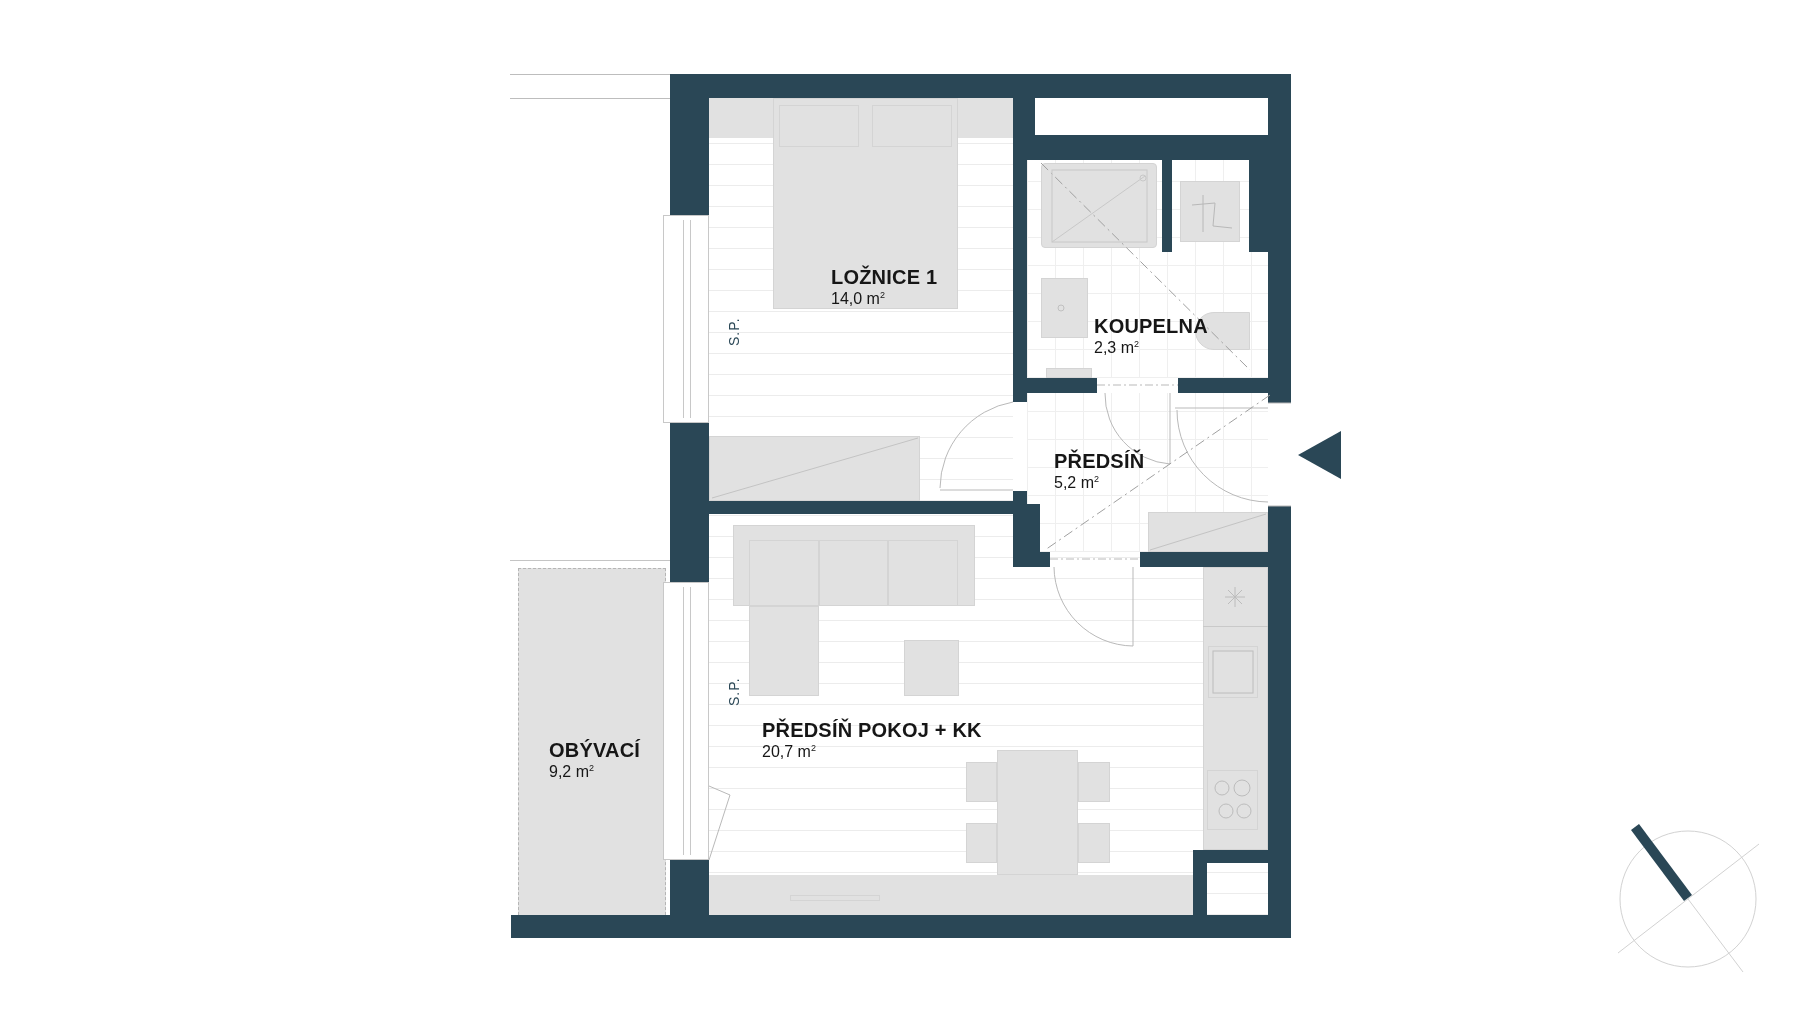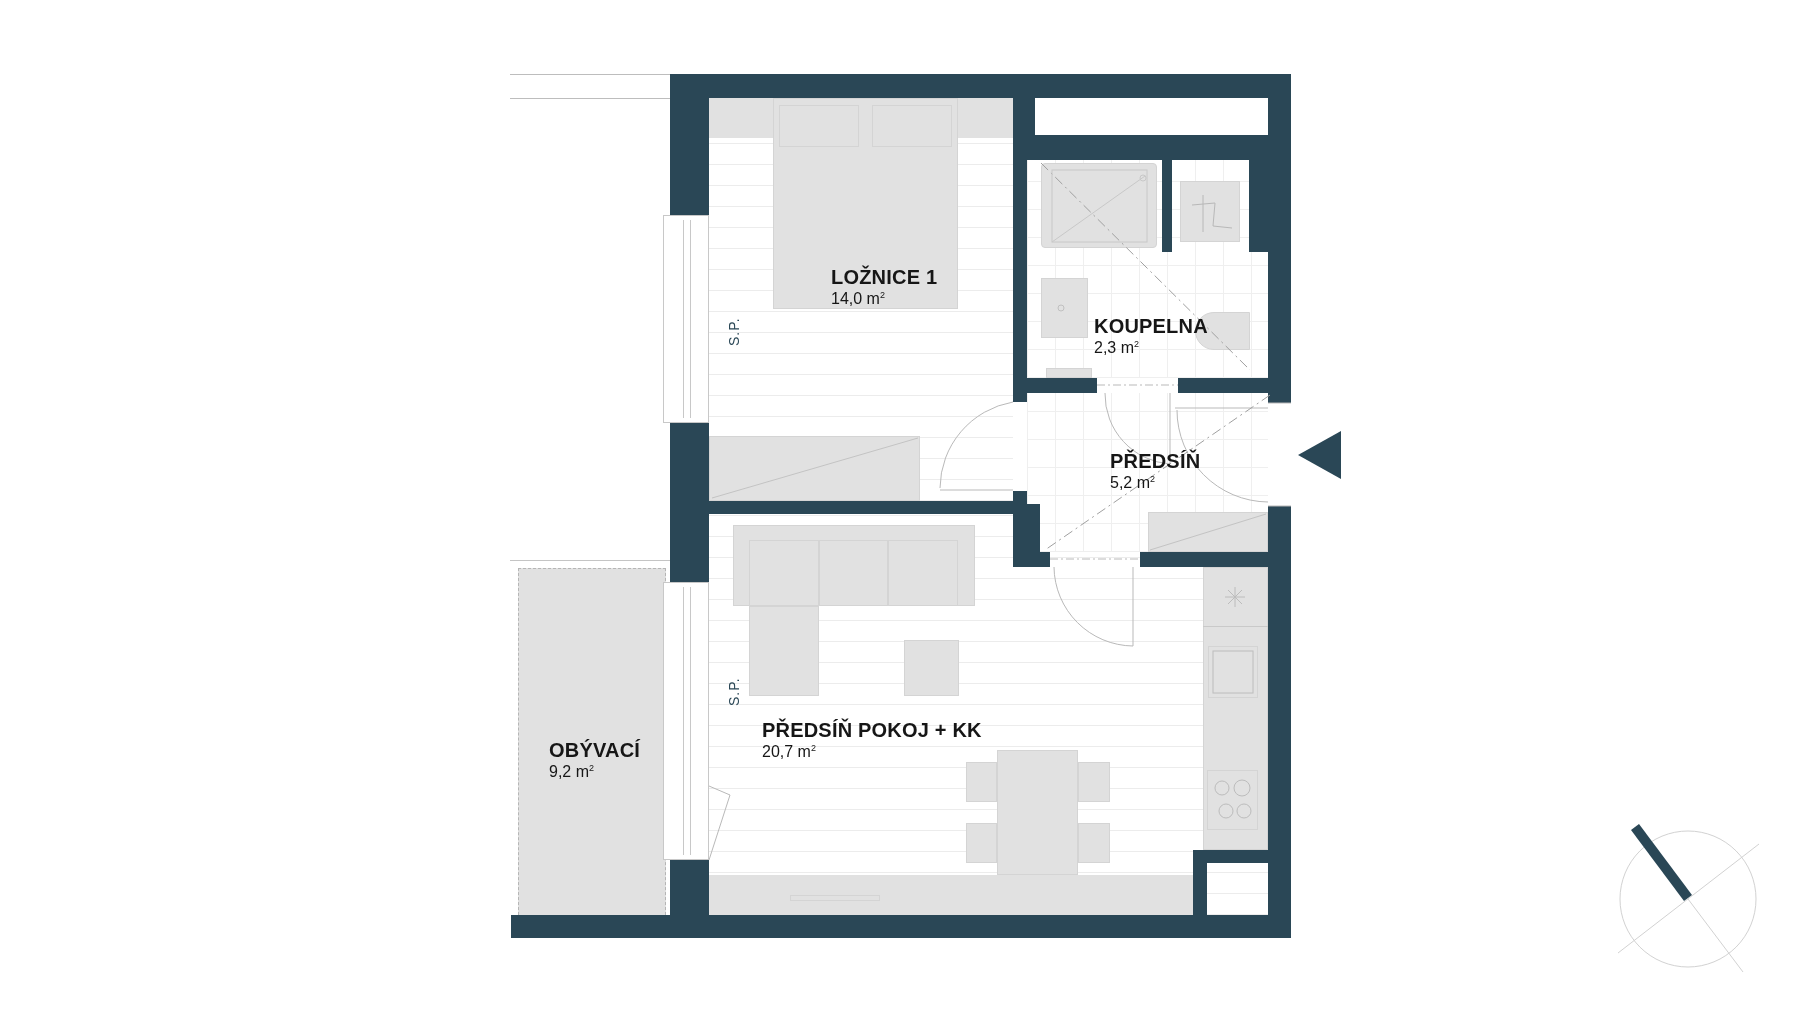--- a/index.html
+++ b/index.html
@@ -175,21 +175,21 @@
 </svg>
 
 <div class="label" style="left:831px;top:265px;">
   <span class="name">LOŽNICE 1</span>
   <span class="area"><span>14,0</span> <span>m</span><sup>2</sup></span>
 </div>
 <div class="label" style="left:1094px;top:314px;">
   <span class="name">KOUPELNA</span>
   <span class="area"><span>2,3</span> <span>m</span><sup>2</sup></span>
 </div>
-<div class="label" style="left:1110px;top:449px;">
+<div class="label" style="left:1054px;top:449px;">
   <span class="name">PŘEDSÍŇ</span>
   <span class="area"><span>5,2</span> <span>m</span><sup>2</sup></span>
 </div>
 <div class="label" style="left:762px;top:718px;">
   <span class="name">PŘEDSÍŇ POKOJ + KK</span>
   <span class="area"><span>20,7</span> <span>m</span><sup>2</sup></span>
 </div>
 <div class="label" style="left:549px;top:738px;">
   <span class="name">OBÝVACÍ</span>
   <span class="area"><span>9,2</span> <span>m</span><sup>2</sup></span>

